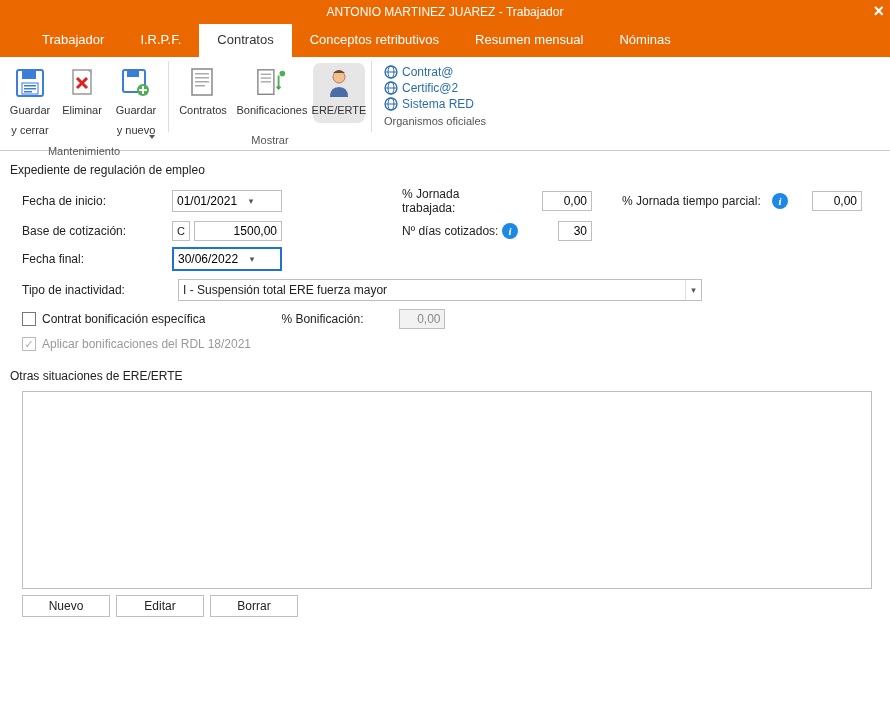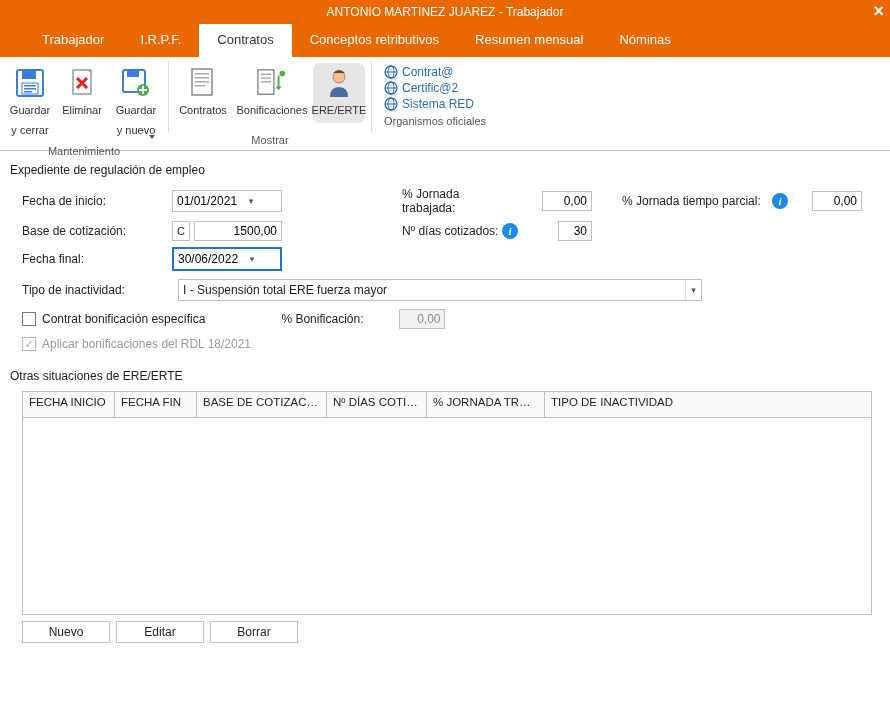--- a/index.html
+++ b/index.html
@@ -250,28 +250,20 @@
   </div>
 
   <div class="check-row">
     <span class="chk checked disabled"></span>
     <span class="lbl" style="color:#999">Aplicar bonificaciones del RDL 18/2021</span>
   </div>
 
   <div class="sub-section-title">Otras situaciones de ERE/ERTE</div>
 
   <div class="grid-table">
-    <div class="grid-head">
-      <div class="col1">FECHA INICIO</div>
-      <div class="col2">FECHA FIN</div>
-      <div class="col3">BASE DE COTIZACIÓN</div>
-      <div class="col4">Nº DÍAS COTIZ...</div>
-      <div class="col5">% JORNADA TRAB...</div>
-      <div class="col6">TIPO DE INACTIVIDAD</div>
-    </div>
     <div class="grid-body"></div>
   </div>
 
   <div class="btn-row">
     <div class="btn">Nuevo</div>
     <div class="btn">Editar</div>
     <div class="btn">Borrar</div>
   </div>
 </div>
 

